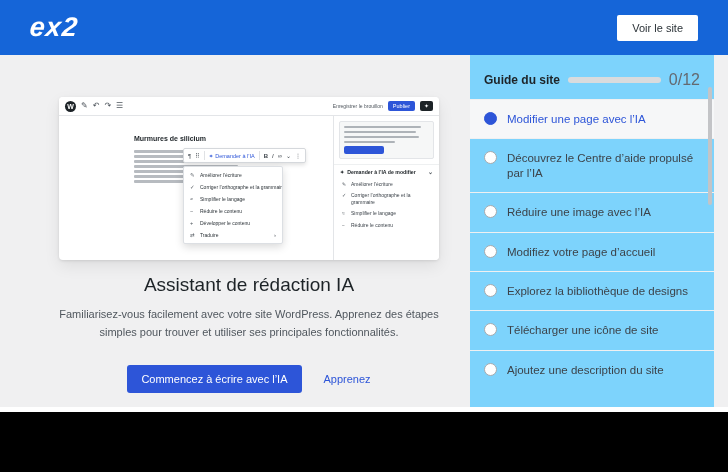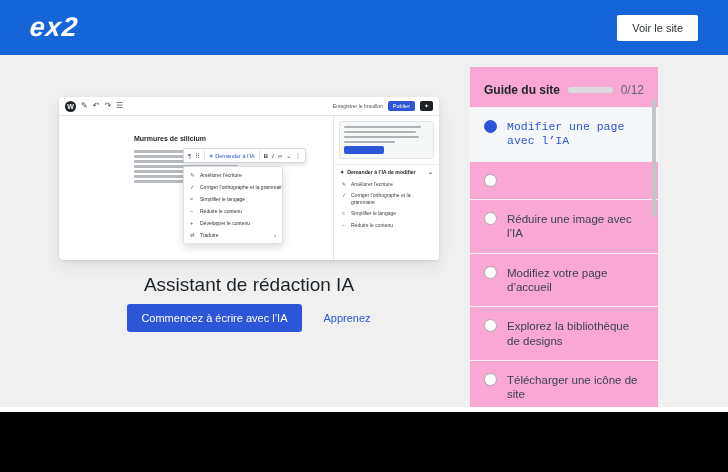--- a/index.html
+++ b/index.html
@@ -18,21 +18,21 @@
   
   .content { position:absolute; top:55px; left:0; right:0; bottom:65px; background:#f0f0f1; }
   .white-strip { position:absolute; bottom:60px; left:0; right:0; height:5px; background:#fff; }
   .footer { position:absolute; bottom:0; left:0; right:0; height:60px; background:var(--footer-black); }
 
   
   .left-area { position:absolute; top:0; bottom:0; left:14px; width:470px;
                display:flex; flex-direction:column; align-items:center; }
   .hero-title { margin-top:14px; font-size:19px; font-weight:500; color:#1d2327; }
   .hero-desc { margin-top:10px; font-size:11px; line-height:1.6; color:#50575e; text-align:center; width:380px; }
-  .hero-actions { margin-top:8px; display:flex; align-items:center; gap:22px; }
+  .hero-actions { margin-top:24px; display:flex; align-items:center; gap:22px; }
   .btn-primary { background:var(--accent); color:#fff; font-size:11px; padding:8px 14px;
                  border:none; border-radius:3px; cursor:pointer; }
   .btn-link { background:none; border:none; color:var(--accent); font-size:11px; cursor:pointer; }
 
   
   .preview-card { position:relative; width:380px; height:163px; margin-top:42px; background:#fff;
                   border-radius:4px; overflow:hidden;
                   box-shadow:0 1px 3px rgba(0,0,0,.10), 0 6px 16px rgba(0,0,0,.08); }
   .mini-toolbar { position:absolute; top:0; left:0; right:0; height:19px; background:#fff;
                   border-bottom:1px solid #e3e5e8; display:flex; align-items:center; gap:5px; padding:0 6px; z-index:2; }
@@ -68,30 +68,30 @@
   .nsk { height:2px; background:#aeb3b8; border-radius:1px; margin-bottom:3px; }
   .ai-cta { width:40px; height:8px; background:var(--accent); border-radius:2px; margin-top:2px; }
   .ai-header { display:flex; align-items:center; gap:3px; padding:3px 6px; font-size:5.2px; font-weight:bold;
                color:#1d2327; border-top:1px solid #eef0f1; }
   .ai-header .chev { margin-left:auto; font-size:6px; color:#50575e; }
   .ai-item { display:flex; gap:3px; padding:2.5px 6px 2.5px 8px; font-size:5px; color:#3c434a;
              align-items:flex-start; line-height:1.3; }
   .ai-icon { font-size:5px; color:#50575e; width:6px; flex:none; }
 
   
-  .guide-panel { position:absolute; top:12px; bottom:0; left:470px; width:188px; background:#f9a8d4; }
+  .guide-panel { position:absolute; top:0; bottom:0; left:470px; width:244px; background:#7dd3fc; }
   .guide-header { display:flex; align-items:center; gap:8px; padding:16px 14px 10px; }
   .guide-title { font-size:12px; font-weight:bold; color:#1d2327; white-space:nowrap; }
   .progress-track { flex:1; height:6px; background:#d9dbdd; border-radius:3px; overflow:hidden; }
   .progress-fill { height:100%; width:0%; background:var(--accent); }
-  .progress-label { font-size:12px; color:#646970; }
+  .progress-label { font-size:16px; color:#646970; }
   .guide-item { display:flex; gap:10px; padding:12px 14px; border-top:1px solid #f0f0f1;
                 align-items:flex-start; font-size:11.5px; line-height:1.25; color:#3c434a; cursor:pointer; }
   .radio { width:13px; height:13px; border:1.5px solid #a7aaad; border-radius:50%; flex:none; background:#fff; }
-  .guide-item.active { background:#f6f7f8; color:var(--accent);font-family:Liberation Mono, monospace; }
+  .guide-item.active { background:#f6f7f8; color:var(--accent); }
   .guide-item.active .radio { background:var(--accent); border-color:var(--accent); }
   .scrollbar-thumb { position:absolute; right:2px; top:32px; width:4px; height:118px;
                      background:#c3c4c7; border-radius:2px; cursor:pointer; }
 </style>
 </head>
 <body>
 
 <div class="viewport">
 
   <div class="topbar">
@@ -196,20 +196,21 @@
             <span>Simplifier le langage</span>
           </div>
           <div class="ai-item">
             <span class="ai-icon">−</span>
             <span>Réduire le contenu</span>
           </div>
         </div>
       </div>
 
       <div class="hero-title">Assistant de rédaction IA</div>
+      <div class="hero-desc">Familiarisez-vous facilement avec votre site WordPress. Apprenez des étapes simples pour trouver et utiliser ses principales fonctionnalités.</div>
       <div class="hero-actions">
         <button class="btn-primary">Commencez à écrire avec l’IA</button>
         <button class="btn-link">Apprenez</button>
       </div>
     </div>
 
     <div class="guide-panel">
       <div class="guide-header">
         <span class="guide-title">Guide du site</span>
         <span class="progress-track">
@@ -217,20 +218,21 @@
         </span>
         <span class="progress-label">0/12</span>
       </div>
 
       <div class="guide-item active">
         <span class="radio"></span>
         <span>Modifier une page avec l’IA</span>
       </div>
       <div class="guide-item">
         <span class="radio"></span>
+        <span>Découvrez le Centre d’aide propulsé par l’IA</span>
       </div>
       <div class="guide-item">
         <span class="radio"></span>
         <span>Réduire une image avec l’IA</span>
       </div>
       <div class="guide-item">
         <span class="radio"></span>
         <span>Modifiez votre page d’accueil</span>
       </div>
       <div class="guide-item">

